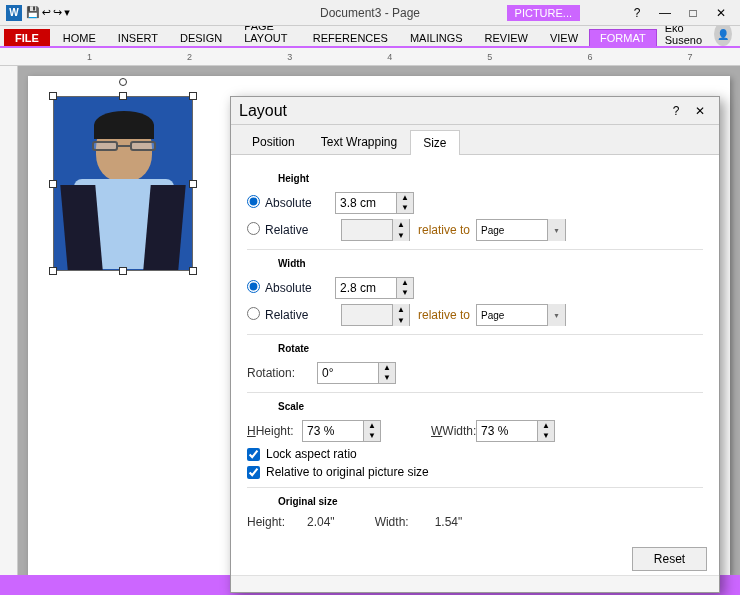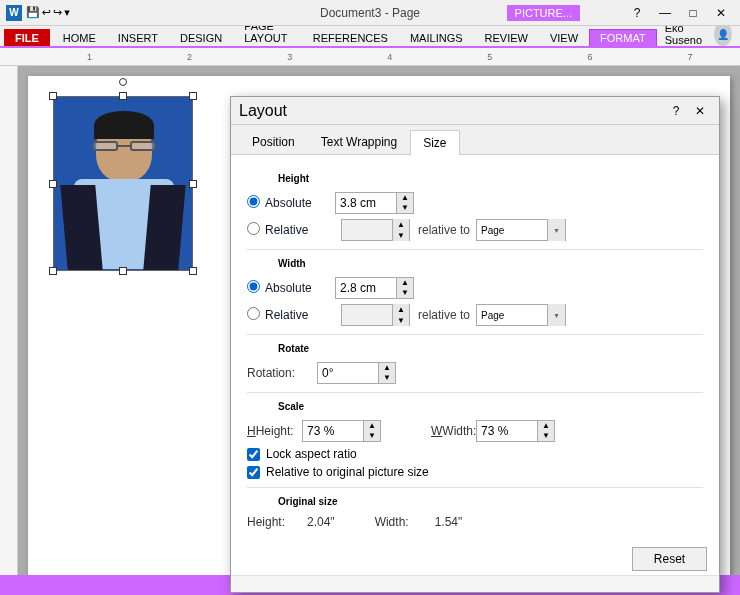--- a/index.html
+++ b/index.html
@@ -155,21 +155,21 @@
     }
     .rel-input-wrap {
       display: flex; align-items: center;
       border: 1px solid #aaa; background: #f0f0f0; height: 22px; margin-left: 6px;
     }
     .rel-input {
       width: 50px; border: none; outline: none; font-size: 12px;
       padding: 0 4px; height: 100%; background: #f0f0f0; color: #999;
     }
     .rel-spinner { display: flex; flex-direction: column; border-left: 1px solid #aaa; }
-    .relative-to-label { font-size: 12px; color: #404040; margin-left: 8px; }
+    .relative-to-label { font-size: 12px; color: #a16207; margin-left: 8px; }
     .dropdown-wrap {
       margin-left: 6px; display: flex; align-items: center;
       border: 1px solid #aaa; background: white; height: 22px;
     }
     .dropdown-select {
       border: none; outline: none; font-size: 10px;
       padding: 0 4px; height: 100%; background: white;
       appearance: none; width: 70px;
     }
     .dropdown-arrow {

